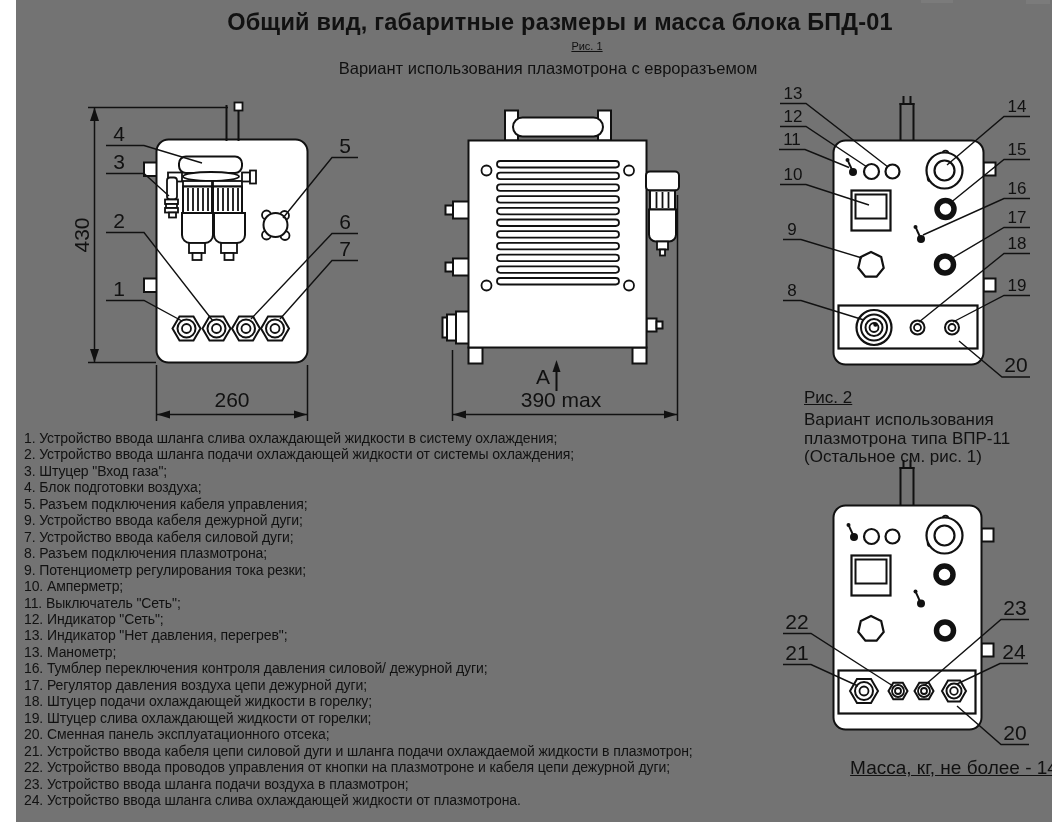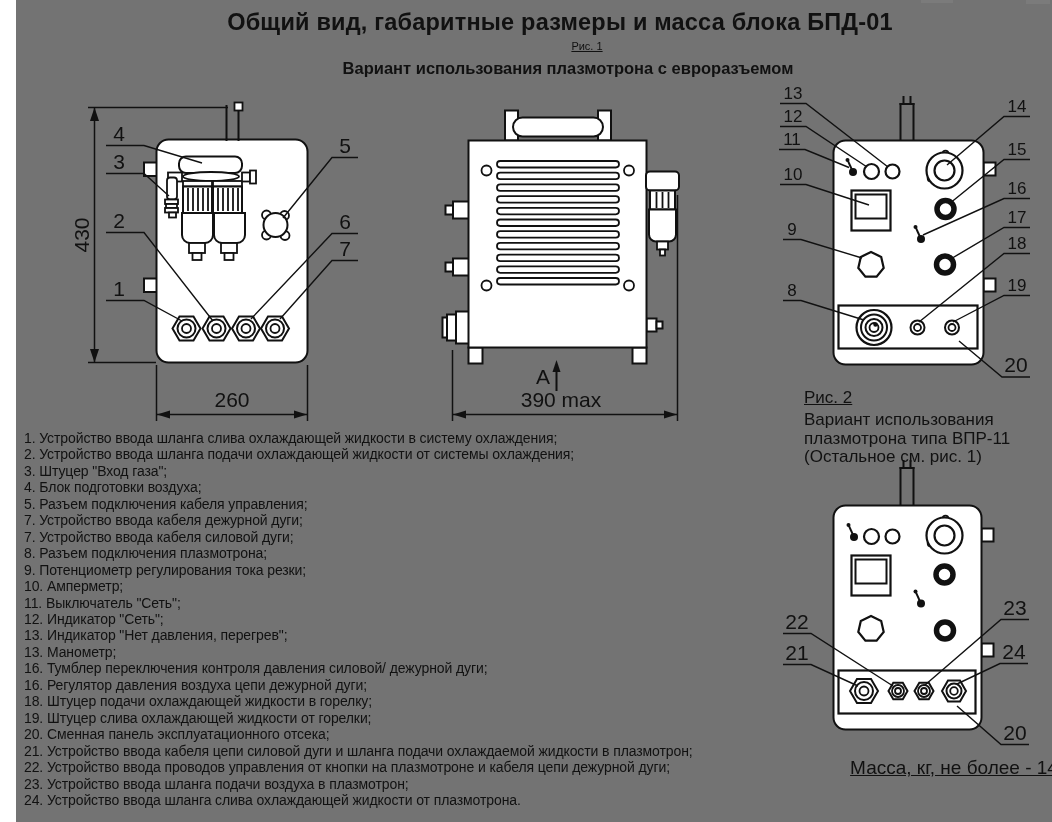--- a/index.html
+++ b/index.html
@@ -36,21 +36,21 @@
 </head>
 <body>
 
 <div class="page">
 
   <div class="frag" style="left:905px;top:0;width:32px;height:3px;"></div>
   <div class="frag" style="left:1010px;top:0;width:24px;height:4px;"></div>
 
   <div class="abs ctr title" style="left:544px;top:9px;">Общий вид, габаритные размеры и масса блока БПД-01</div>
   <div class="abs ctr figcap" style="left:571px;top:40px;">Рис. 1</div>
-  <div class="abs ctr figsub" style="left:552px;top:59px;font-weight:bold;">Вариант использования плазмотрона с евроразъемом</div>
+  <div class="abs ctr figsub" style="left:532px;top:59px;">Вариант использования плазмотрона с евроразъемом</div>
 
   <svg width="1052" height="822" viewBox="0 0 1052 822">
 
     <g>
 
       <rect class="wf" x="128" y="162.5" width="14" height="13.5"></rect>
       <rect class="wf" x="128" y="278.5" width="14" height="13.5"></rect>
 
       <rect class="wf" x="140.5" y="139.5" width="151" height="223" rx="12"></rect>
 
@@ -397,31 +397,31 @@
     <div class="ln">плазмотрона типа ВПР-11</div>
     <div class="ln">(Остальное см. рис. 1)</div>
   </div>
 
   <div class="legend">
     <div>1. Устройство ввода шланга слива охлаждающей жидкости в систему охлаждения;</div>
     <div>2. Устройство ввода шланга подачи охлаждающей жидкости от системы охлаждения;</div>
     <div>3. Штуцер "Вход газа";</div>
     <div>4. Блок подготовки воздуха;</div>
     <div>5. Разъем подключения кабеля управления;</div>
-    <div>7. Устройство ввода кабеля дежурной дуги;</div>
+    <div>9. Устройство ввода кабеля дежурной дуги;</div>
     <div>7. Устройство ввода кабеля силовой дуги;</div>
     <div>8. Разъем подключения плазмотрона;</div>
     <div>9. Потенциометр регулирования тока резки;</div>
     <div>10. Амперметр;</div>
     <div>11. Выключатель "Сеть";</div>
     <div>12. Индикатор "Сеть";</div>
     <div>13. Индикатор "Нет давления, перегрев";</div>
     <div>13. Манометр;</div>
     <div>16. Тумблер переключения контроля давления силовой/ дежурной дуги;</div>
-    <div>16. Регулятор давления воздуха цепи дежурной дуги;</div>
+    <div>17. Регулятор давления воздуха цепи дежурной дуги;</div>
     <div>18. Штуцер подачи охлаждающей жидкости в горелку;</div>
     <div>19. Штуцер слива охлаждающей жидкости от горелки;</div>
     <div>20. Сменная панель эксплуатационного отсека;</div>
     <div>21. Устройство ввода кабеля цепи силовой дуги и шланга подачи охлаждаемой жидкости в плазмотрон;</div>
     <div>22. Устройство ввода проводов управления от кнопки на плазмотроне и кабеля цепи дежурной дуги;</div>
     <div>23. Устройство ввода шланга подачи воздуха в плазмотрон;</div>
     <div>24. Устройство ввода шланга слива охлаждающей жидкости от плазмотрона.</div>
   </div>
 
   <div class="abs ctr mass" style="left:938px;top:757px;text-decoration:underline;">Масса, кг, не более - 14</div>

